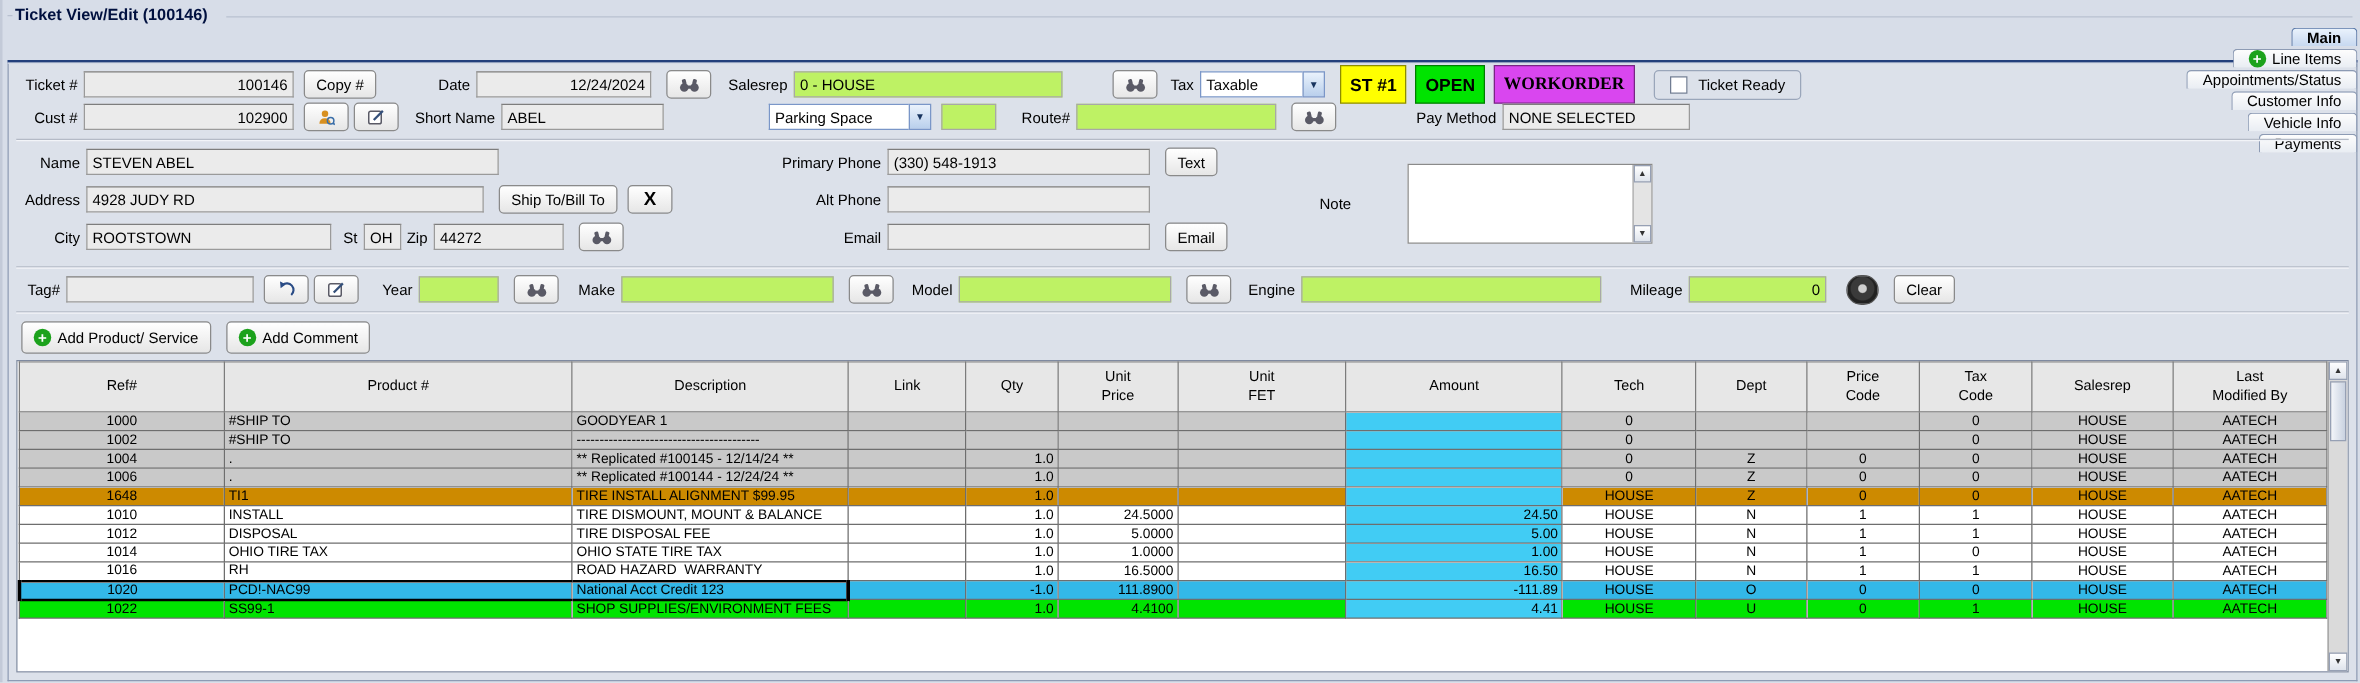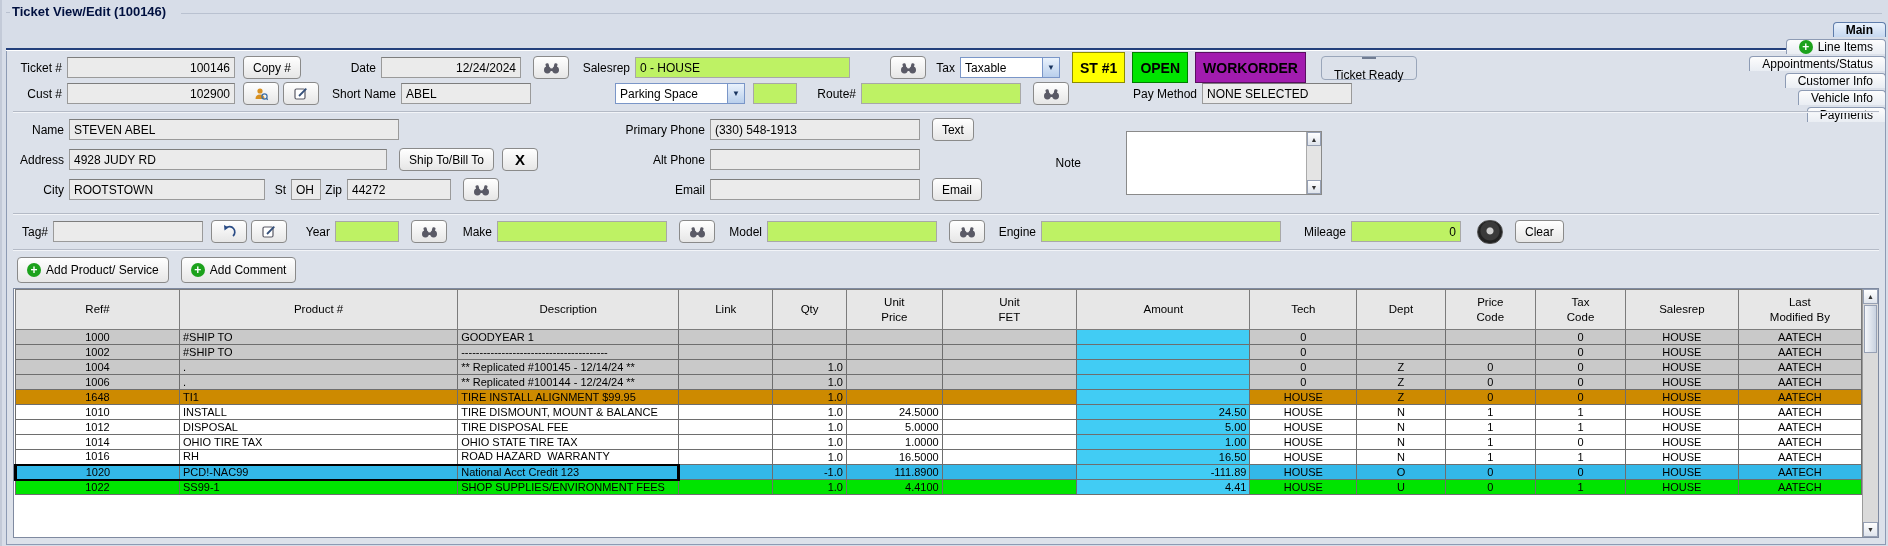--- a/index.html
+++ b/index.html
@@ -86,21 +86,21 @@
 
   
   .badge {
     height:31px; display:inline-flex; align-items:center; padding:0 7px;
     font-weight:bold; font-size:14px; border:1px solid rgba(0,0,0,.45);
     margin-right:7px; flex-shrink:0;
   }
 
   .checkgroup {
     display:flex; align-items:center; gap:9px; height:24px; padding:0 12px;
-    border:1px solid #9aa6ba; border-radius:4px; flex-shrink:0;flex-direction:column;
+    border:1px solid #9aa6ba; border-radius:4px; flex-shrink:0;
   }
   .checkbox { width:14px; height:14px; background:#fff; border:1px solid #707c92; }
 
   .groove { height:2px; border-top:1px solid #b4bac6; border-bottom:1px solid #f2f4f8; margin:3px 0 5px 0; flex-shrink:0; }
 
   
   .plus-ic {
     width:14px; height:14px; border-radius:50%; background:#1ca21c; color:#fff;
     display:inline-flex; align-items:center; justify-content:center;
     font-size:12px; font-weight:bold; line-height:1; flex-shrink:0;
@@ -233,21 +233,21 @@
       <span class="s8"></span>
       <span class="lbl lw26">Tax</span>
       <span class="combo w100">
         <span class="ctext">Taxable</span>
         <span class="carrow">▼</span>
       </span>
       <span class="s12"></span>
       <span id="badges" style="display:flex;align-items:center;">
           <span class="badge" style="background: rgb(255, 255, 0);">ST #1</span>
           <span class="badge" style="background: rgb(0, 228, 0);">OPEN</span>
-          <span class="badge" style="background: #a21caf;">WORKORDER</span>
+          <span class="badge" style="background: #d946ef; font-family: Liberation Serif, serif;">WORKORDER</span>
         </span>
       <span class="s8"></span>
       <span class="checkgroup">
         <span class="checkbox"></span>
         <span>Ticket Ready</span>
       </span>
     </div>
 
     <div class="frow">
       <span class="lbl lw54">Cust #</span>

